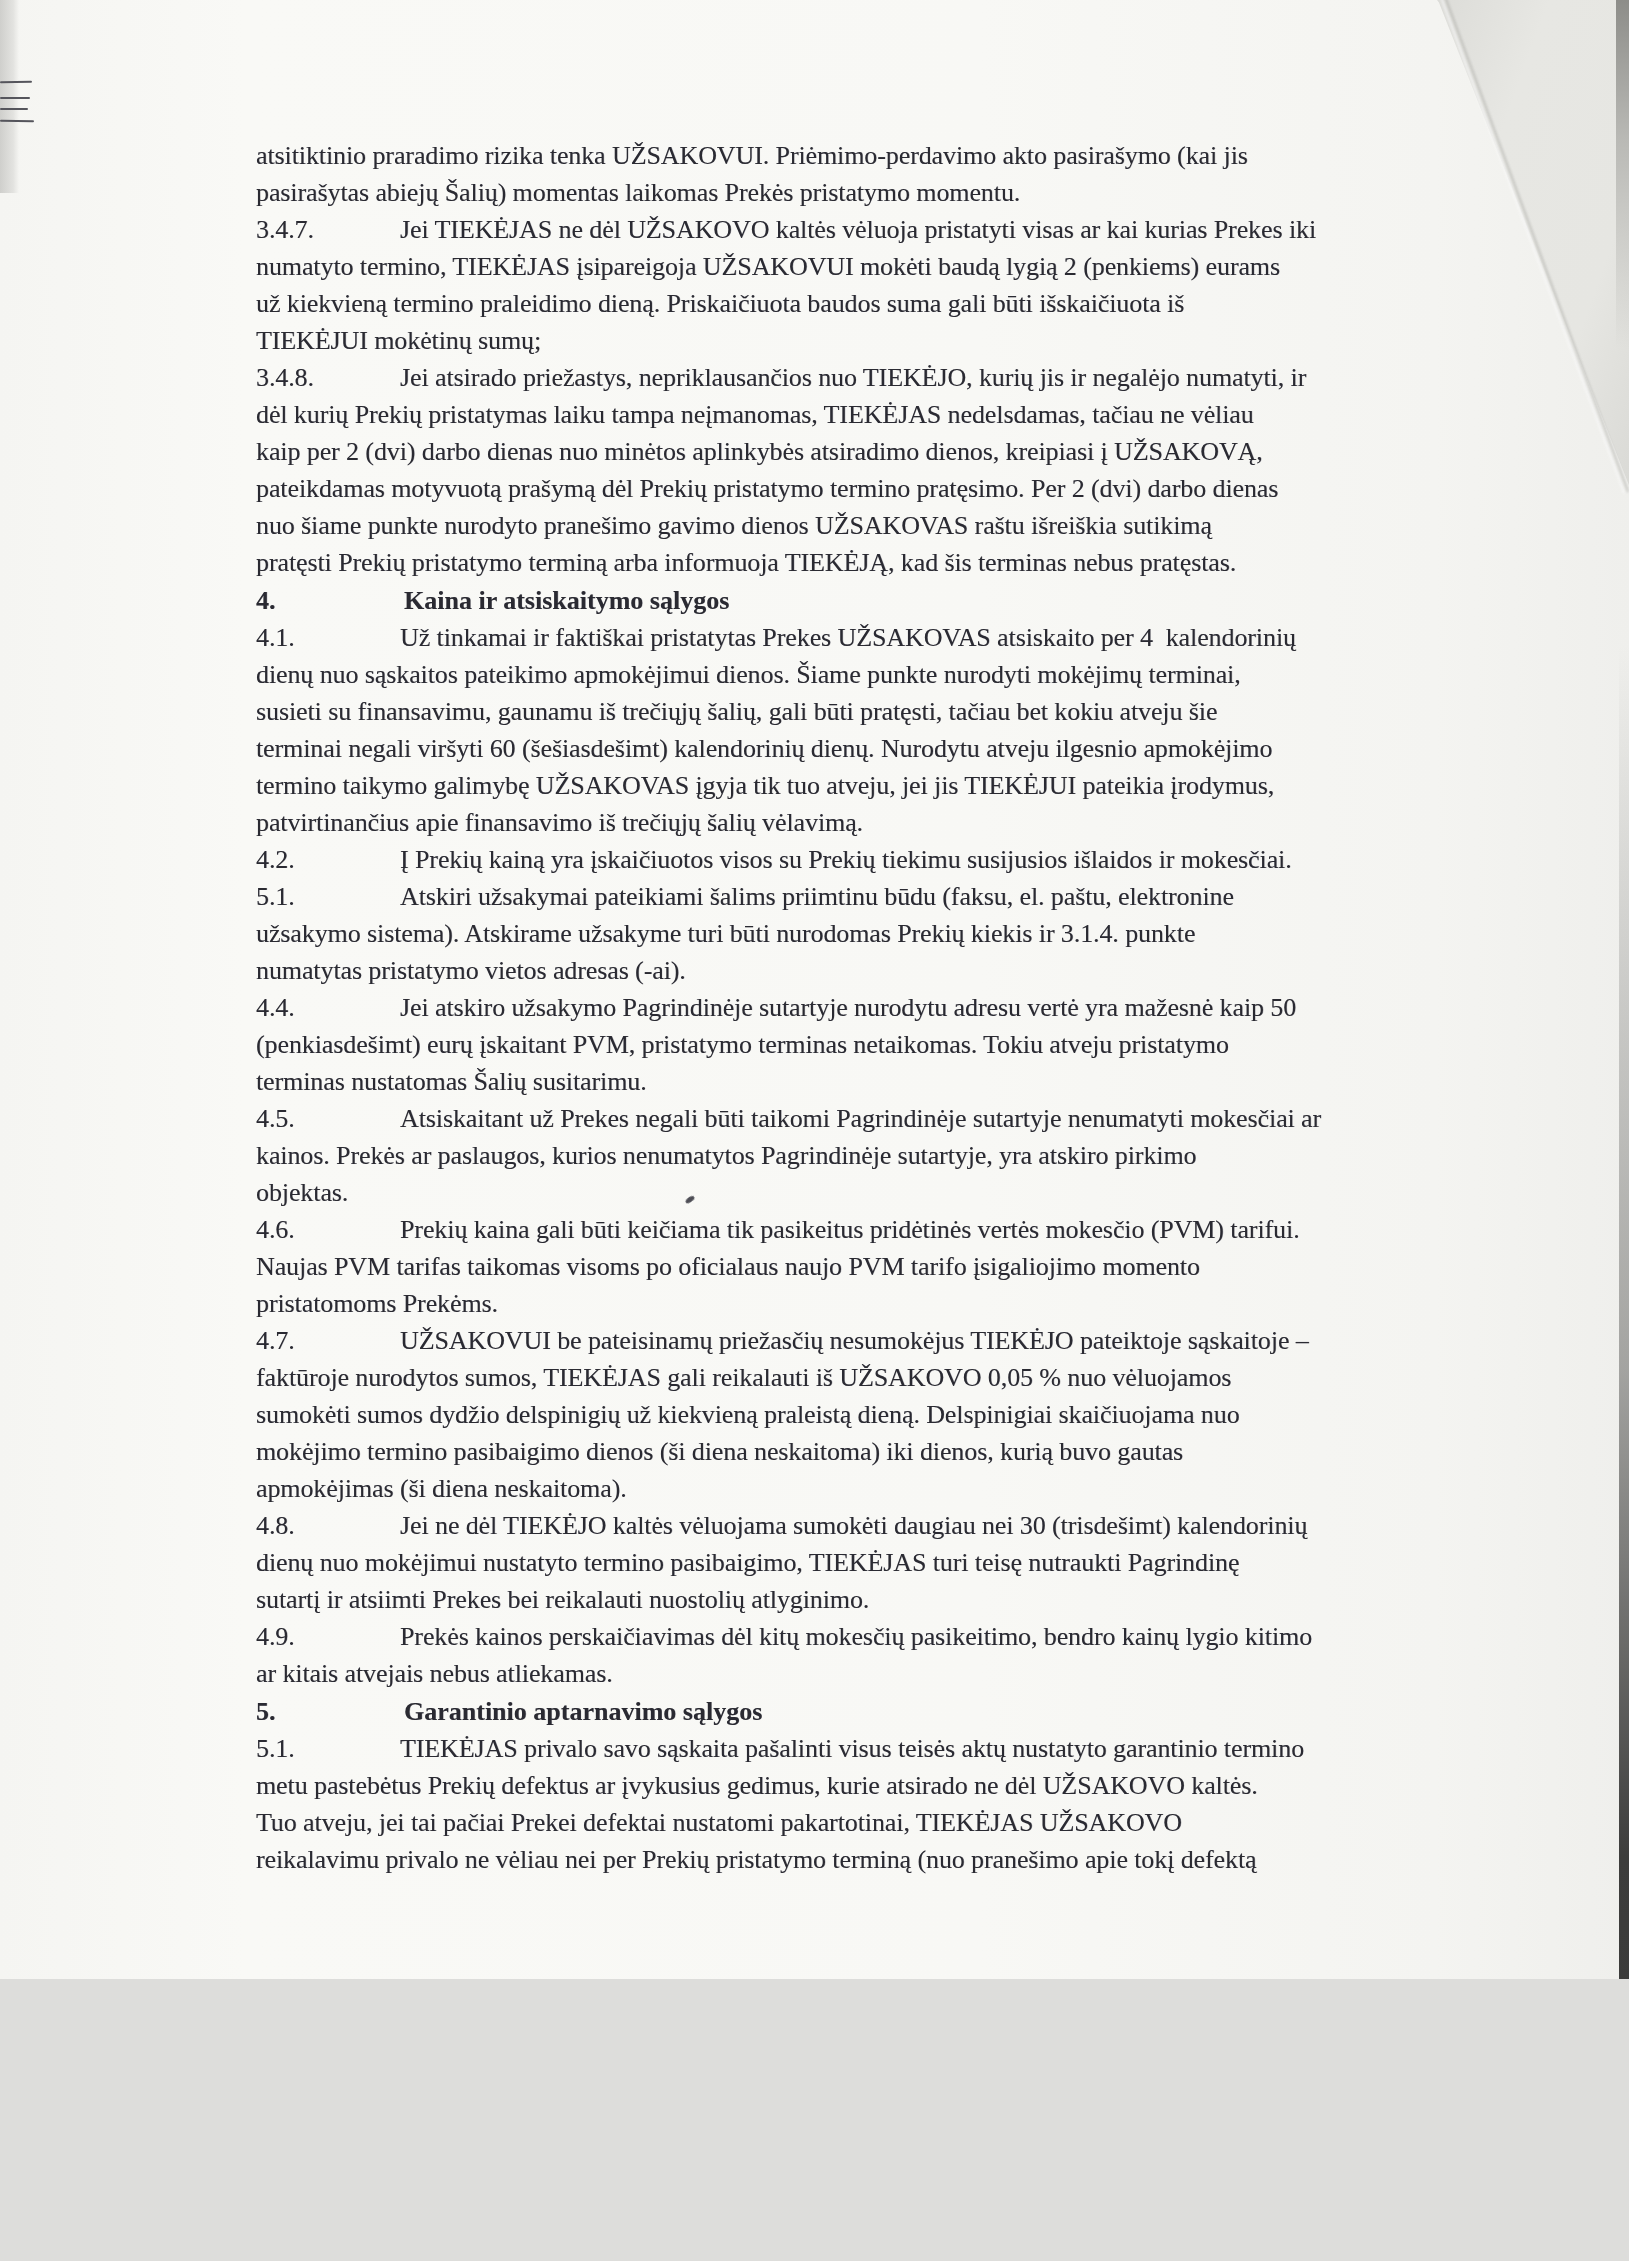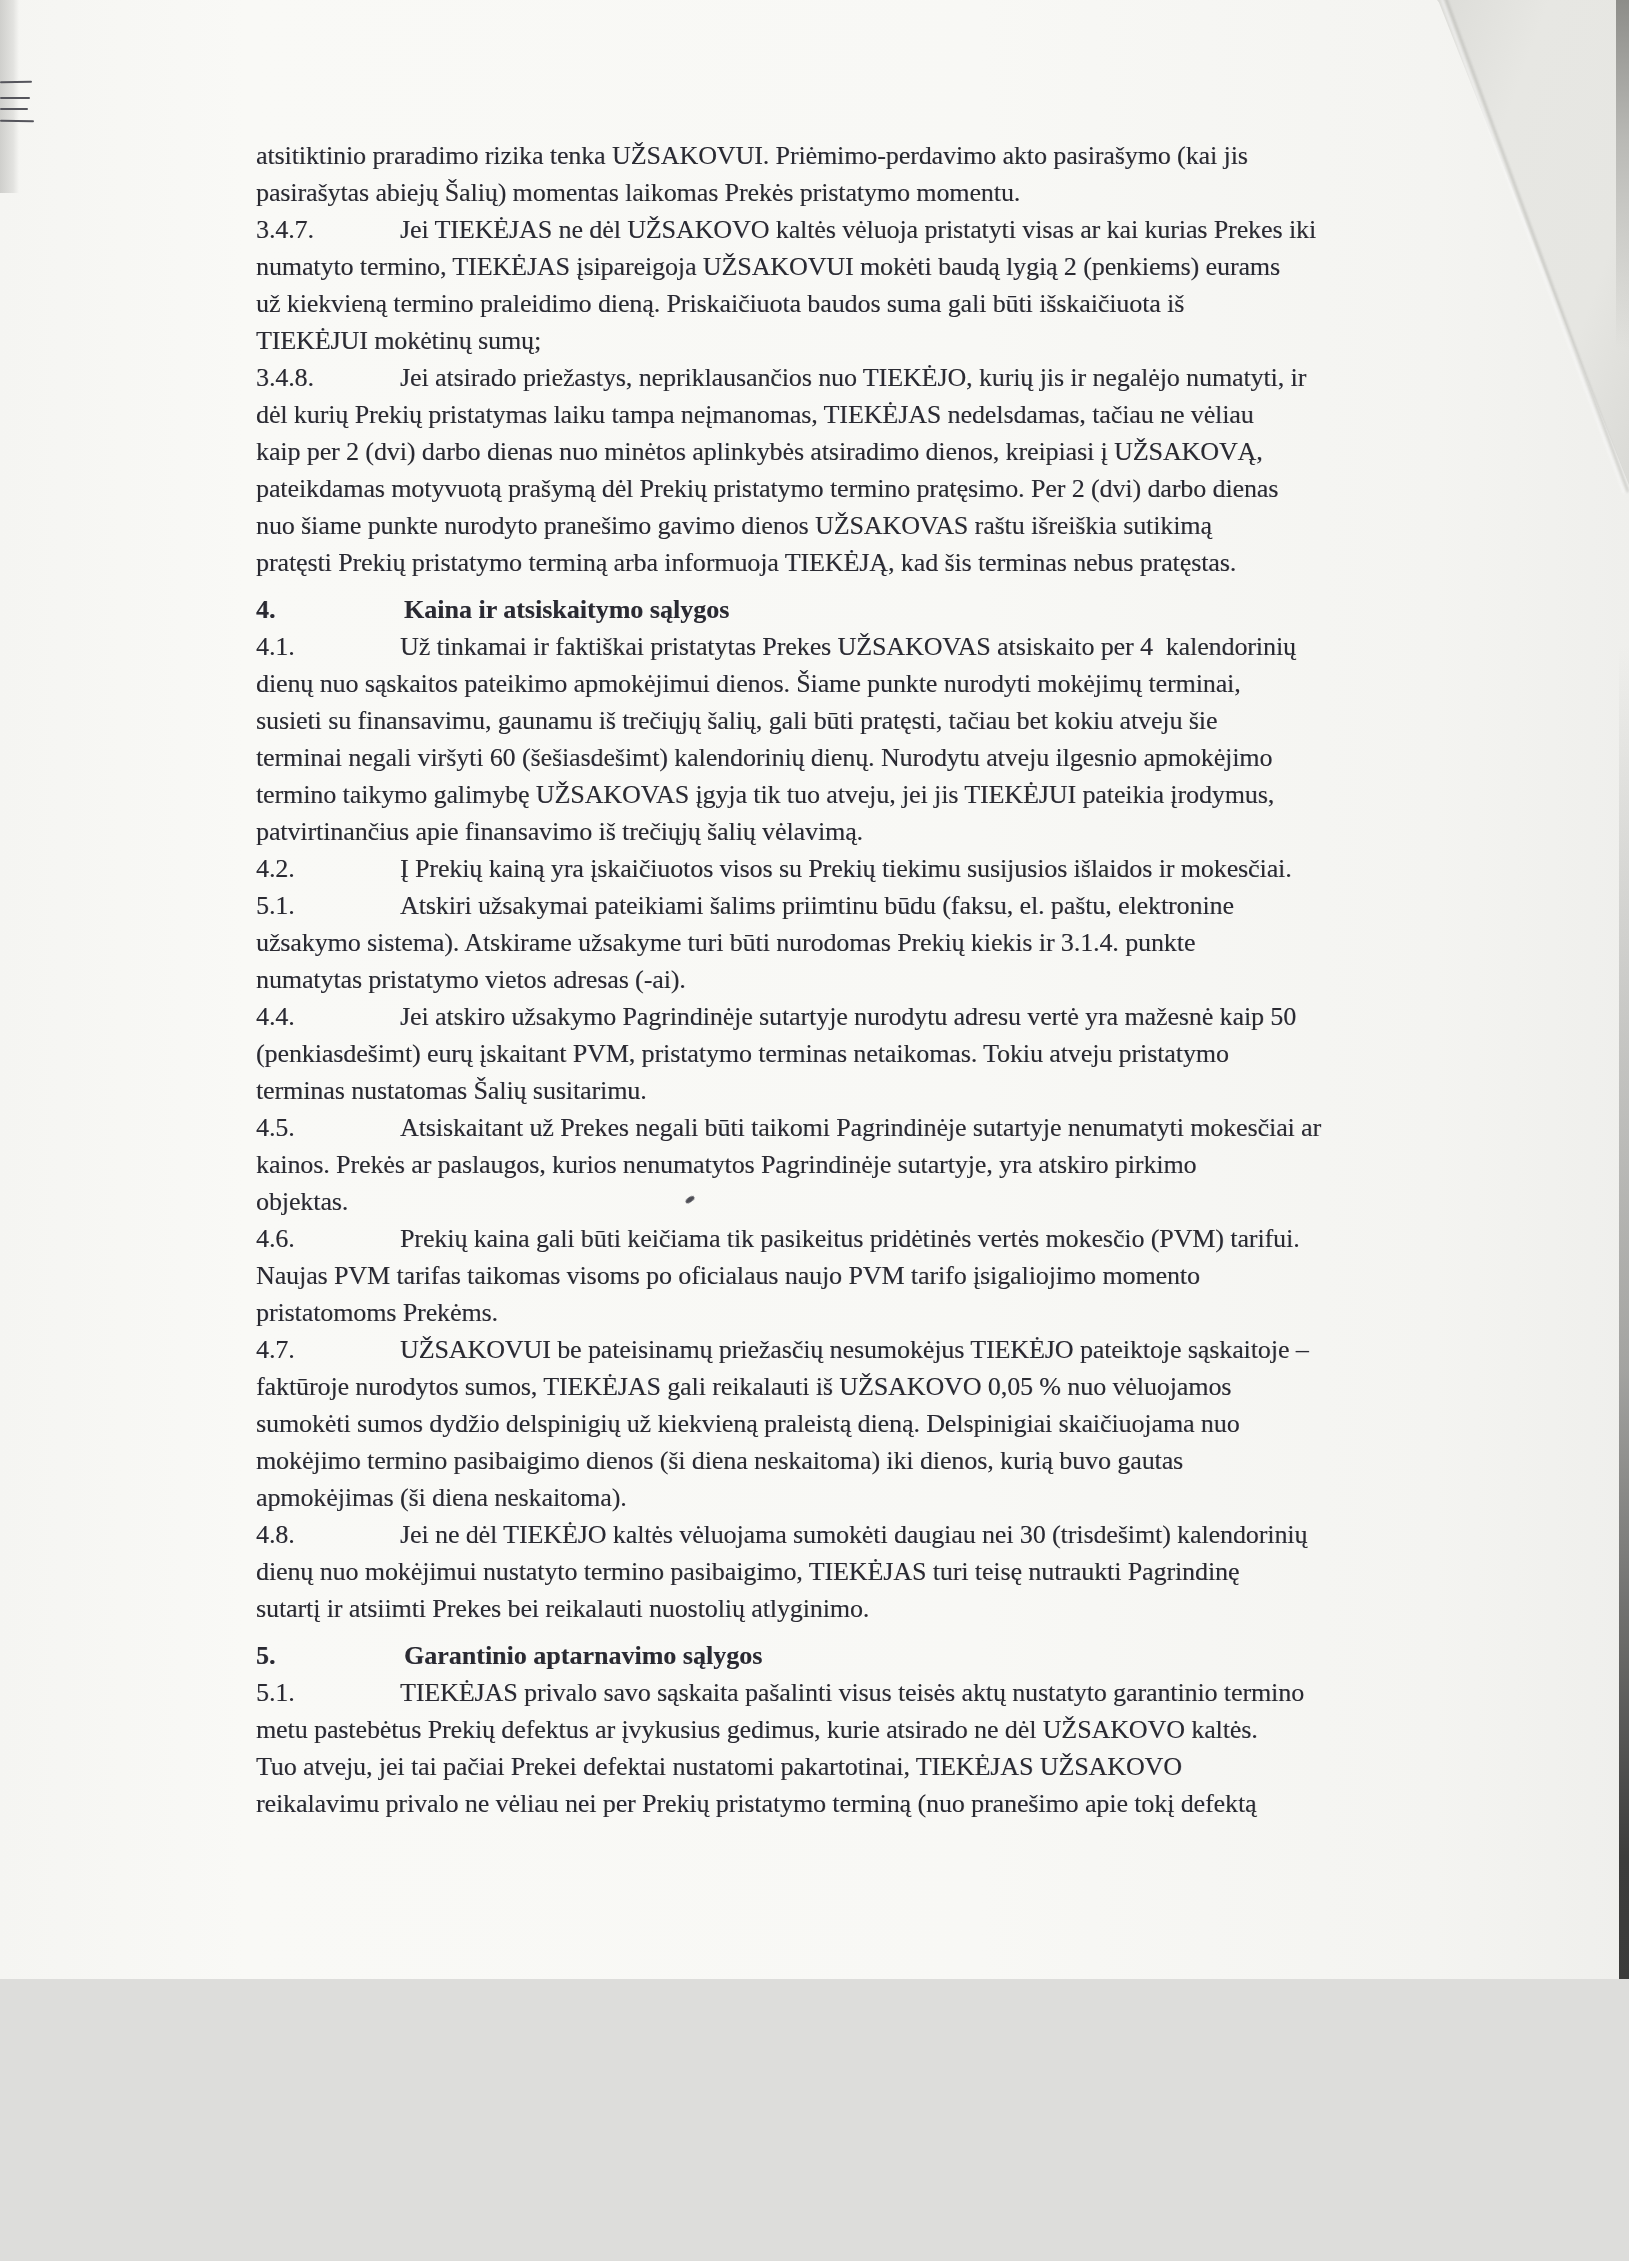--- a/index.html
+++ b/index.html
@@ -9,21 +9,21 @@
     font-family:"Liberation Serif","DejaVu Serif",serif;
   }
   
   .doc{
     position:absolute;left:256px;top:137px;width:1296px;
     font-size:26px;line-height:37px;letter-spacing:-0.1px;
     color:#2a2a32;text-shadow:0.4px 0.4px 0.6px rgba(50,50,65,.35);
   }
   .doc p{margin:0;white-space:pre-wrap;}
   .doc p .num{display:inline-block;min-width:144px;}
-  .doc p.h{font-weight:700;margin-top:10px;letter-spacing:0;}
+  .doc p.h{font-weight:700;margin-top:1px;letter-spacing:0;}
   .doc p.h .num{min-width:148px;}
   .doc p:nth-child(16){margin-top:36px;} 
   .pagenum{
     position:absolute;left:1527px;top:2031px;font-size:28px;color:#2f2f36;
     text-shadow:0.3px 0.3px 0.6px rgba(50,50,65,.4);
   }
   
   .fold-tr{
     position:absolute;right:0;top:0;width:193px;height:503px;
     background:linear-gradient(110deg,#dcdcd8 0%,#e7e7e3 30%,#e6e6e2 70%,#d9d9d5 100%);
@@ -112,20 +112,22 @@
 Naujas PVM tarifas taikomas visoms po oficialaus naujo PVM tarifo įsigaliojimo momento
 pristatomoms Prekėms.</span></p>
       <p><span class="num">4.7.</span><span>UŽSAKOVUI be pateisinamų priežasčių nesumokėjus TIEKĖJO pateiktoje sąskaitoje –
 faktūroje nurodytos sumos, TIEKĖJAS gali reikalauti iš UŽSAKOVO 0,05 % nuo vėluojamos
 sumokėti sumos dydžio delspinigių už kiekvieną praleistą dieną. Delspinigiai skaičiuojama nuo
 mokėjimo termino pasibaigimo dienos (ši diena neskaitoma) iki dienos, kurią buvo gautas
 apmokėjimas (ši diena neskaitoma).</span></p>
       <p><span class="num">4.8.</span><span>Jei ne dėl TIEKĖJO kaltės vėluojama sumokėti daugiau nei 30 (trisdešimt) kalendorinių
 dienų nuo mokėjimui nustatyto termino pasibaigimo, TIEKĖJAS turi teisę nutraukti Pagrindinę
 sutartį ir atsiimti Prekes bei reikalauti nuostolių atlyginimo.</span></p>
+      <p><span class="num">4.9.</span><span>Prekės kainos perskaičiavimas dėl kitų mokesčių pasikeitimo, bendro kainų lygio kitimo
+ar kitais atvejais nebus atliekamas.</span></p>
       <p class="h"><span class="num">5.</span><span>Garantinio aptarnavimo sąlygos</span></p>
       <p><span class="num">5.1.</span><span>TIEKĖJAS privalo savo sąskaita pašalinti visus teisės aktų nustatyto garantinio termino
 metu pastebėtus Prekių defektus ar įvykusius gedimus, kurie atsirado ne dėl UŽSAKOVO kaltės.
 Tuo atveju, jei tai pačiai Prekei defektai nustatomi pakartotinai, TIEKĖJAS UŽSAKOVO
 reikalavimu privalo ne vėliau nei per Prekių pristatymo terminą (nuo pranešimo apie tokį defektą</span></p>
     </div>
 
   <div class="pagenum">4</div>
 
 </div>

